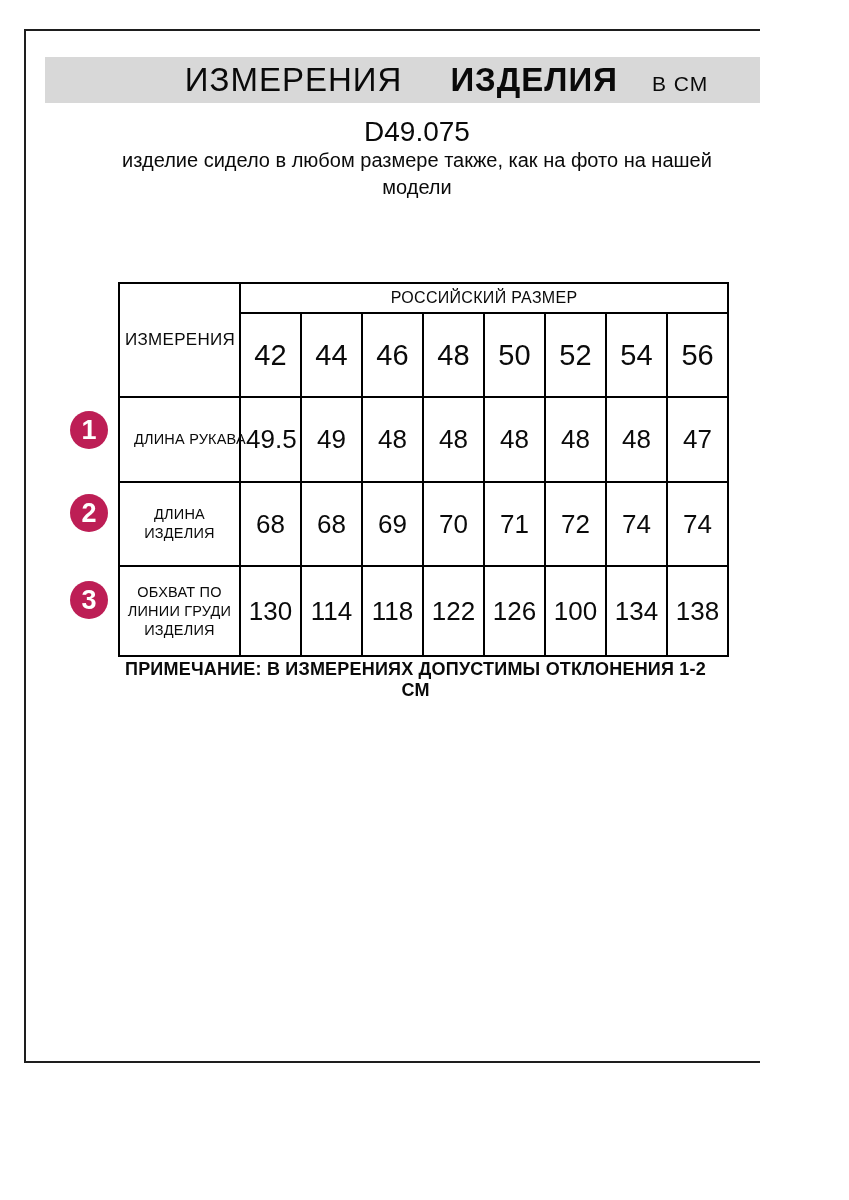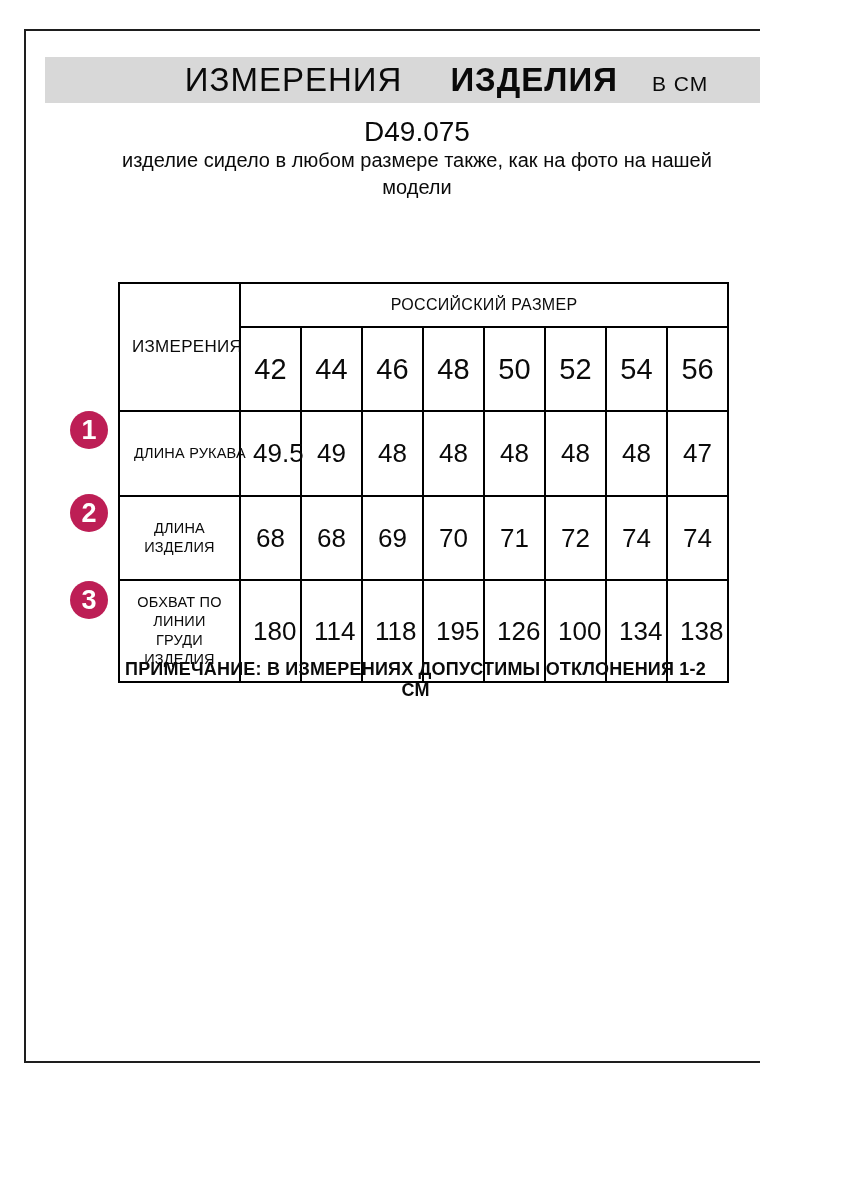--- a/index.html
+++ b/index.html
@@ -25,21 +25,21 @@
   }
   .description {
     position:absolute; left:24px; top:147px; width:786px;
     text-align:center; font-size:20px; line-height:27px; font-weight:400;
   }
   table.size-table {
     position:absolute; left:118px; top:282px;
     border-collapse:collapse; table-layout:fixed; width:611px;
   }
   .size-table th, .size-table td {
-    border:2px solid #000000; padding:12px; text-align:center;
+    border:2px solid #000000; padding:5px; text-align:center;
     vertical-align:middle; font-weight:400; background:#ffffff;
   }
   .row-size-group { height:21px; }
   .row-size-numbers { height:84px; }
   .row-data-1 { height:85px; }
   .row-data-2 { height:84px; }
   .row-data-3 { height:90px; }
   .cell-size-group { font-size:16px; letter-spacing:0.3px; }
   .cell-measurements { font-size:17px; letter-spacing:0.3px; }
   .cell-size { font-size:29px; font-weight:700; }
@@ -123,24 +123,24 @@
       <td class="cell-value">68</td>
       <td class="cell-value">69</td>
       <td class="cell-value">70</td>
       <td class="cell-value">71</td>
       <td class="cell-value">72</td>
       <td class="cell-value">74</td>
       <td class="cell-value">74</td>
     </tr>
     <tr class="row-data-3">
       <th class="cell-label">ОБХВАТ ПО ЛИНИИ ГРУДИ ИЗДЕЛИЯ</th>
-      <td class="cell-value">180</td>
+      <td class="cell-value">130</td>
       <td class="cell-value">114</td>
       <td class="cell-value">118</td>
-      <td class="cell-value">195</td>
+      <td class="cell-value">122</td>
       <td class="cell-value">126</td>
       <td class="cell-value">100</td>
       <td class="cell-value">134</td>
       <td class="cell-value">138</td>
     </tr>
   </tbody>
     </table>
 
   <div class="badge badge-1">1</div>
   <div class="badge badge-2">2</div>

